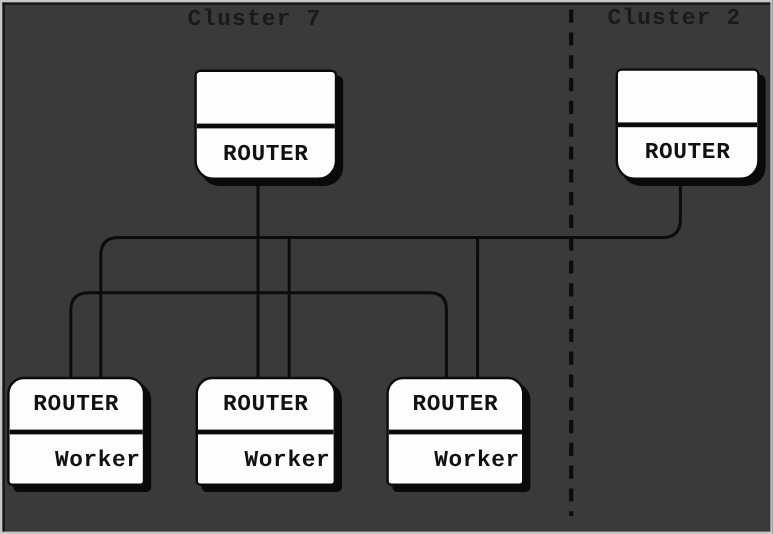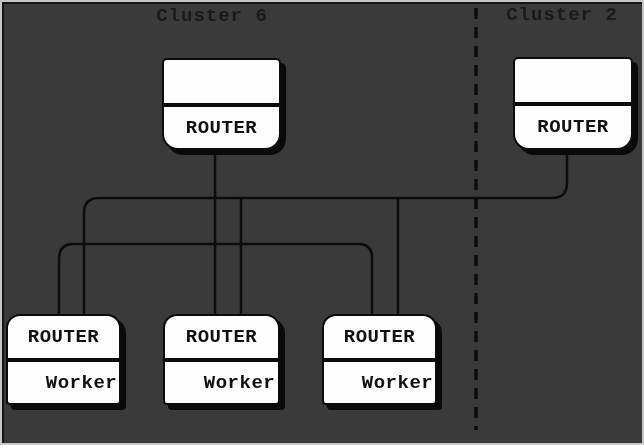--- a/index.html
+++ b/index.html
@@ -66,21 +66,21 @@
 
     <path d="M57 314 V257 Q57 242 72 242 H356 Q370 242 370 256 V314" stroke="#0c0c0c" stroke-width="2.5" fill="none"></path>
 
     <path d="M565 148 V181 Q565 196 550 196 H97 Q82 196 82 211 V314" stroke="#0c0c0c" stroke-width="2.5" fill="none"></path>
 
     <path d="M239 196 V314" stroke="#0c0c0c" stroke-width="2.5" fill="none"></path>
 
     <path d="M396 196 V314" stroke="#0c0c0c" stroke-width="2.5" fill="none"></path>
   </svg>
 
-  <div class="cluster-label" style="left:120px;top:3px;">Cluster 6</div>
+  <div class="cluster-label" style="left:120px;top:3px;">Cluster 7</div>
 
   <div class="cluster-label" style="left:470px;top:2px;">Cluster 2</div>
 
   <div class="node top-router" style="left:160px;top:56px;width:119px;height:92px;">
     <div class="sect blank divided"></div>
     <div class="sect fill">ROUTER</div>
   </div>
 
   <div class="node top-router" style="left:511px;top:55px;width:120px;height:93px;">
     <div class="sect blank divided"></div>

